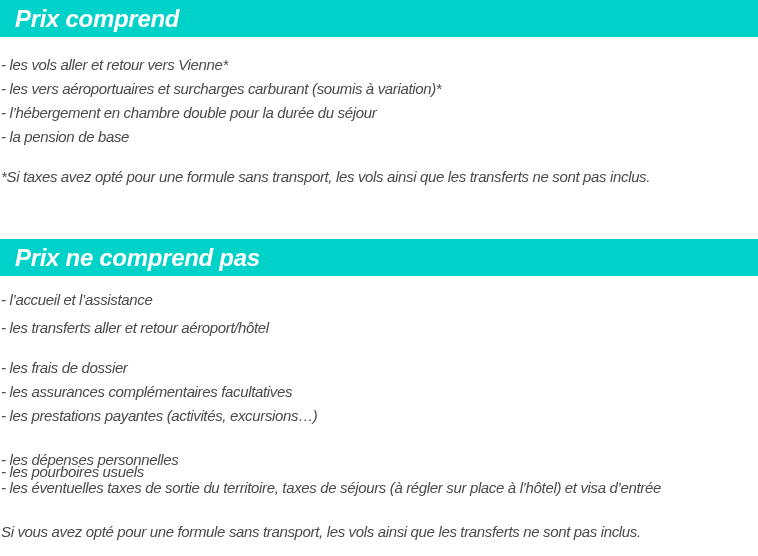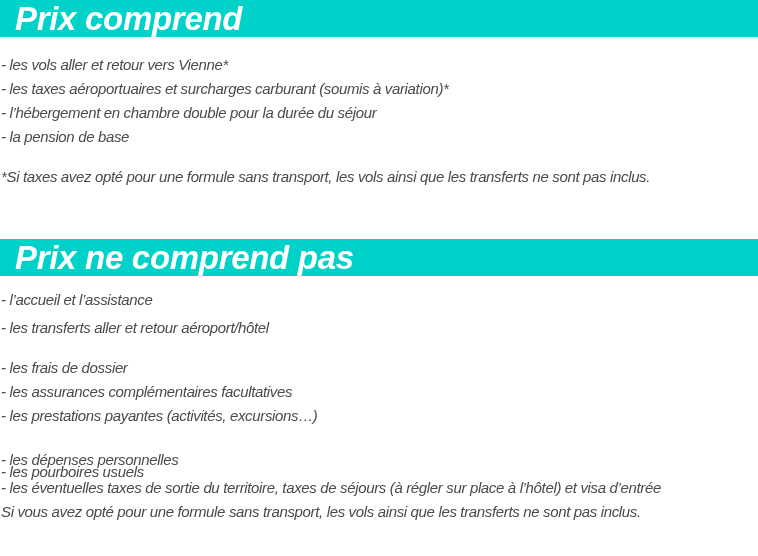--- a/index.html
+++ b/index.html
@@ -19,21 +19,21 @@
       position: absolute;
       left: 0;
       width: 758px;
       height: 37px;
       background: #00d2ca;
       box-sizing: border-box;
       padding-left: 15px;
     }
     .section-header h2 {
       margin: 0;
-      font-size: 33px;
+      font-size: 24px;
       line-height: 37px;
       font-style: italic;
       font-weight: bold;
       color: #ffffff;
       letter-spacing: -0.3px;
     }
     #header-1 { top: 0; }
     #header-2 { top: 239px; }
     .line {
       position: absolute;
@@ -46,33 +46,33 @@
     }
   </style>
 </head>
 <body>
 
 <div class="section-header" id="header-1">
   <h2>Prix comprend</h2>
 </div>
 
 <div class="line" style="top:53px;">- les vols aller et retour vers Vienne*</div>
-<div class="line" style="top:77px;">- les taxes aéroportuaires et surcharges carburant (soumis à variation)*</div>
+<div class="line" style="top:77px;">- les vers aéroportuaires et surcharges carburant (soumis à variation)*</div>
 <div class="line" style="top:101px;">- l’hébergement en chambre double pour la durée du séjour</div>
 <div class="line" style="top:125px;">- la pension de base</div>
 
 <div class="line" style="top:165px;">*Si taxes avez opté pour une formule sans transport, les vols ainsi que les transferts ne sont pas inclus.</div>
 
 <div class="section-header" id="header-2">
   <h2>Prix ne comprend pas</h2>
 </div>
 
 <div class="line" style="top:288px;">- l’accueil et l’assistance</div>
 <div class="line" style="top:316px;">- les transferts aller et retour aéroport/hôtel</div>
 
 <div class="line" style="top:356px;">- les frais de dossier</div>
 <div class="line" style="top:380px;">- les assurances complémentaires facultatives</div>
 <div class="line" style="top:404px;">- les prestations payantes (activités, excursions…)</div>
 <div class="line" style="top:448px;">- les dépenses personnelles</div>
 <div class="line" style="top:452px;margin-top:8px;">- les pourboires usuels</div>
 <div class="line" style="top:476px;">- les éventuelles taxes de sortie du territoire, taxes de séjours (à régler sur place à l’hôtel) et visa d’entrée</div>
 
-<div class="line" style="top:500px;">Si vous avez opté pour une formule sans transport, les vols ainsi que les transferts ne sont pas inclus.</div>
+<div class="line" style="top:520px;">Si vous avez opté pour une formule sans transport, les vols ainsi que les transferts ne sont pas inclus.</div>
 
 </body></html>

